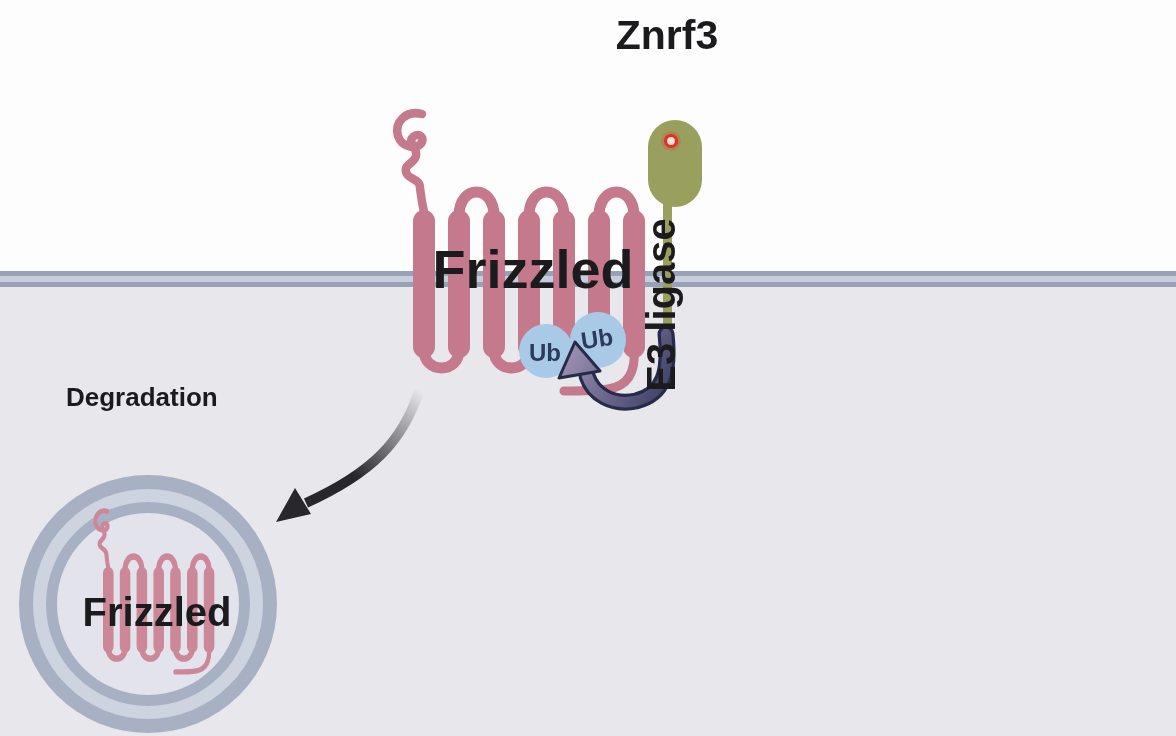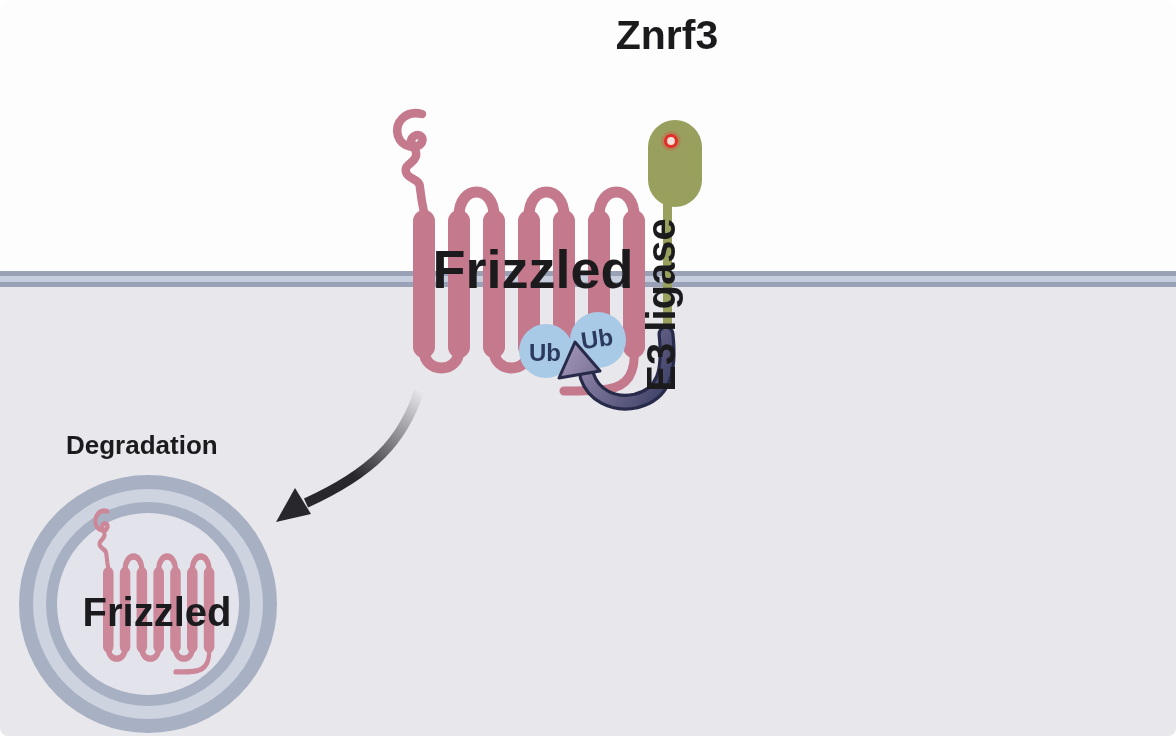--- a/index.html
+++ b/index.html
@@ -1,36 +1,36 @@
 <!DOCTYPE html>
 <html><head>
 <meta charset="utf-8">
 <style>
   html,body{margin:0;padding:0;}
   .stage{
     position:relative;width:1176px;height:736px;overflow:hidden;
-    font-family:"Liberation Sans", sans-serif;background:#fdfdfe;border-radius:8px;
+    font-family:"Liberation Sans", sans-serif;background:#fdfdfe;
   }
   
   .extracellular{position:absolute;left:0;top:0;width:1176px;height:271px;background:#fdfdfe;}
   .cytoplasm{position:absolute;left:0;top:287px;width:1176px;height:449px;background:#e7e7ec;}
   .membrane{
     position:absolute;left:0;top:271px;width:1176px;height:16px;
     background:linear-gradient(to bottom,
       #98a1b6 0%, #98a1b6 30%,
       #c6cddc 30%, #c6cddc 70%,
       #98a1b6 70%, #98a1b6 100%);
   }
   .art{position:absolute;left:0;top:0;width:1176px;height:736px;}
   
   .lbl{position:absolute;color:#1b1b1d;font-weight:bold;white-space:nowrap;}
   .lbl-title{left:557px;top:9px;width:220px;text-align:center;font-size:41px;line-height:53px;}
   .lbl-frizzled{left:373px;top:242px;width:320px;text-align:center;font-size:54px;line-height:1;}
   .lbl-e3{left:566px;top:283px;width:190px;height:44px;text-align:center;font-size:40px;line-height:44px;transform:rotate(-90deg);}
-  .lbl-deg{left:66px;top:383px;font-size:26px;line-height:1.1;margin-top:48px;}
+  .lbl-deg{left:66px;top:383px;font-size:26px;line-height:1.1;}
   .lbl-ub{color:#2b3a5e;font-size:24px;font-weight:bold;text-align:center;line-height:30px;}
   .lbl-ub-left{left:505px;top:338px;width:80px;}
   .lbl-ub-right{left:557px;top:324px;width:80px;transform:rotate(-8deg);}
   .lbl-frizzled-inner{left:37px;top:592px;width:240px;text-align:center;font-size:40px;line-height:1;}
 </style>
 </head>
 <body>
 
 <div class="stage">
 

